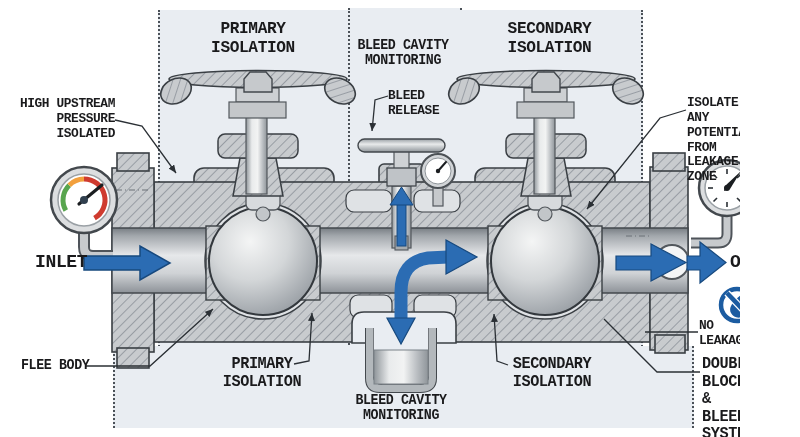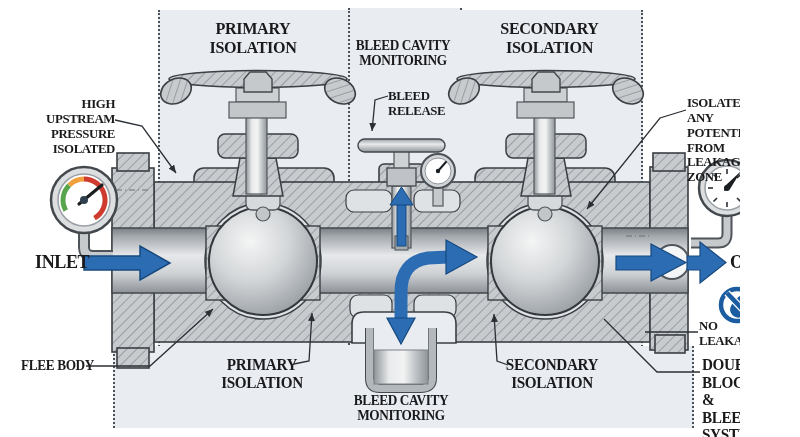--- a/index.html
+++ b/index.html
@@ -1,17 +1,17 @@
 <!DOCTYPE html>
 <html><head>
 <meta charset="utf-8">
 <style>
   html,body{margin:0;padding:0;background:#fff;}
   #stage{position:relative;width:740px;height:437px;background:#fff;overflow:hidden;
-         font-family:Liberation Serif, serif;}
+         font-family:Liberation Mono, monospace;}
   .zone{position:absolute;background:#e9edf2;z-index:0;}
   .dotl{border-left:2px dotted #4b5158;}
   .dotr{border-right:2px dotted #4b5158;}
   #schematic{position:absolute;left:0;top:0;z-index:1;}
   .lbl{position:absolute;z-index:2;color:#1a1a1c;font-weight:700;line-height:1.1;
        letter-spacing:-0.4px;white-space:pre-line;transform:scaleX(0.95);}
   .ctr{text-align:center;transform-origin:center top;}
   .lft{text-align:left;transform-origin:left top;}
   .rgt{text-align:right;transform-origin:right top;}
   .f17{font-size:17px;} .f16{font-size:16px;} .f14{font-size:14px;}

